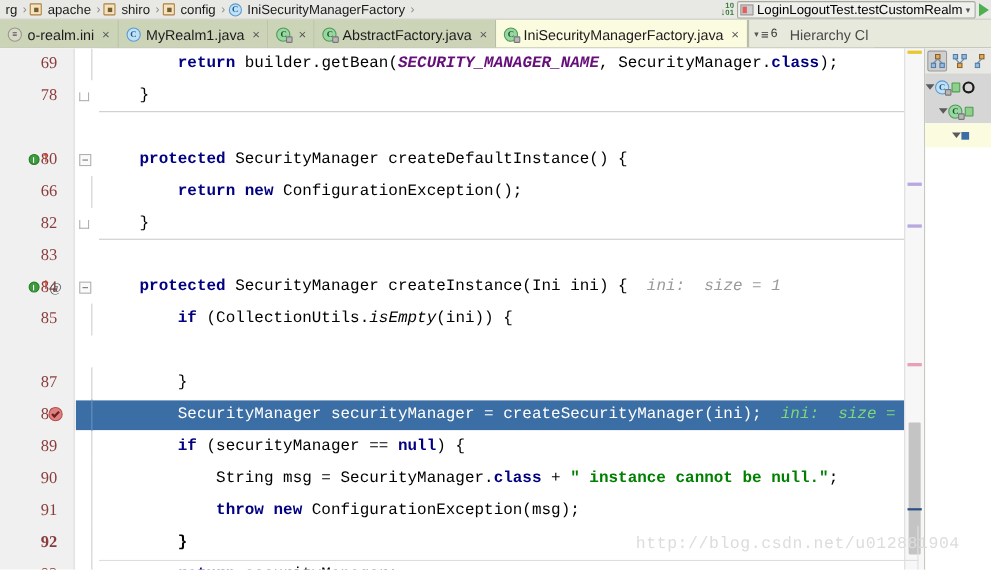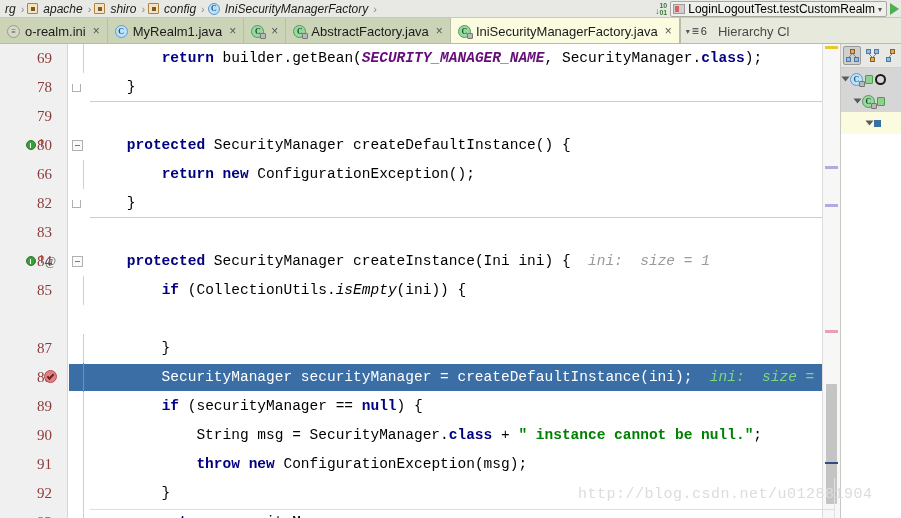--- a/index.html
+++ b/index.html
@@ -18,21 +18,21 @@
   .navbar {
     position: absolute; left: 0; top: 0; width: 901px; height: 18px;
     background: #e8e8e4;
     border-bottom: 1px solid #c8c8c0;
     display: flex; align-items: center;
     padding-left: 2px;
     white-space: nowrap;
     overflow: hidden;
   }
   .crumb { display: inline-flex; align-items: center; height: 18px; padding: 0 1px; }
-  .crumb-label { font-size: 12px; color: #1a1a1a; padding: 0 2px; font-style: italic; }
+  .crumb-label { font-size: 12px; color: #1a1a1a; padding: 0 2px; }
   .crumb-sep { color: #888; font-size: 11px; padding: 0 2px; }
   .icon-pkg {
     width: 11px; height: 11px; border: 1px solid #b08040;
     background: #f3e3c0; display: inline-block; position: relative;
     margin-right: 3px; border-radius: 1px;
   }
   .icon-pkg::after {
     content: ''; position: absolute; left: 3px; top: 3px;
     width: 4px; height: 4px; background: #7a5c28;
   }
@@ -350,25 +350,20 @@
           <div class="guideline"></div>
           <div class="codetext"><span>        </span><span class="kw">return</span><span> builder</span><span>.</span><span>getBean</span><span>(</span><span class="stc">SECURITY_MANAGER_NAME</span><span>, SecurityManager.</span><span class="kw">class</span><span>);</span></div>
         </div>
         <div class="row" style="top: 29px;">
           <div class="lineno">78</div>
           <div class="marks"></div>
           <div class="fold endbrace"></div>
           <div class="codetext"><span>    }</span></div>
           <div class="sep" style="top: 28px;"></div>
         </div>
-        <div class="row" style="top: 58px;">
-          <div class="lineno">79</div>
-          <div class="marks"></div>
-          <div class="codetext"></div>
-        </div>
         <div class="row" style="top: 87px;">
           <div class="lineno">80</div>
           <div class="marks">
             <span class="ovr" style="left: 0px;"></span>
             <span class="uparrow" style="left: 11px;">↑</span>
           </div>
           <div class="fold minus"></div>
           <div class="codetext"><span>    </span><span class="kw">protected</span><span> SecurityManager createDefaultInstance() {</span></div>
         </div>
         <div class="row" style="top: 116px;">
@@ -411,41 +406,41 @@
           <div class="guideline"></div>
           <div class="codetext"><span>        }</span></div>
         </div>
         <div class="row selected" style="top: 319px;">
           <div class="selbg" style="top: 1px;"></div>
           <div class="lineno">88</div>
           <div class="marks">
             <span class="bpoint" style="left: 18px;"></span>
           </div>
           <div class="guideline"></div>
-          <div class="codetext"><span class="sel-plain">        SecurityManager securityManager = createDefaultInstance(ini);  </span><span class="hintsel">ini:  size = 1</span></div>
+          <div class="codetext"><span class="sel-plain">        SecurityManager securityManager = createSecurityManager(ini);  </span><span class="hintsel">ini:  size = 1</span></div>
         </div>
         <div class="row" style="top: 348px;">
           <div class="lineno">89</div>
           <div class="marks"></div>
           <div class="guideline"></div>
           <div class="codetext"><span>        </span><span class="kw">if</span><span> (securityManager == </span><span class="kw">null</span><span>) {</span></div>
         </div>
         <div class="row" style="top: 377px;">
           <div class="lineno">90</div>
           <div class="marks"></div>
           <div class="guideline"></div>
           <div class="codetext"><span>            String msg = SecurityManager.</span><span class="kw">class</span><span> + </span><span class="str">" instance cannot be null."</span><span>;</span></div>
         </div>
         <div class="row" style="top: 406px;">
           <div class="lineno">91</div>
           <div class="marks"></div>
           <div class="guideline"></div>
           <div class="codetext"><span>            </span><span class="kw">throw new</span><span> ConfigurationException(msg);</span></div>
         </div>
-        <div class="row" style="top: 435px;">
+        <div class="row" style="top: 435px; font-weight: bold;">
           <div class="lineno">92</div>
           <div class="marks"></div>
           <div class="guideline"></div>
           <div class="codetext"><span>        }</span></div>
         </div>
         <div class="row" style="top: 464px;">
           <div class="lineno">93</div>
           <div class="marks"></div>
           <div class="guideline"></div>
           <div class="codetext"><span>        </span><span class="kw">return</span><span> securityManager;</span></div>

